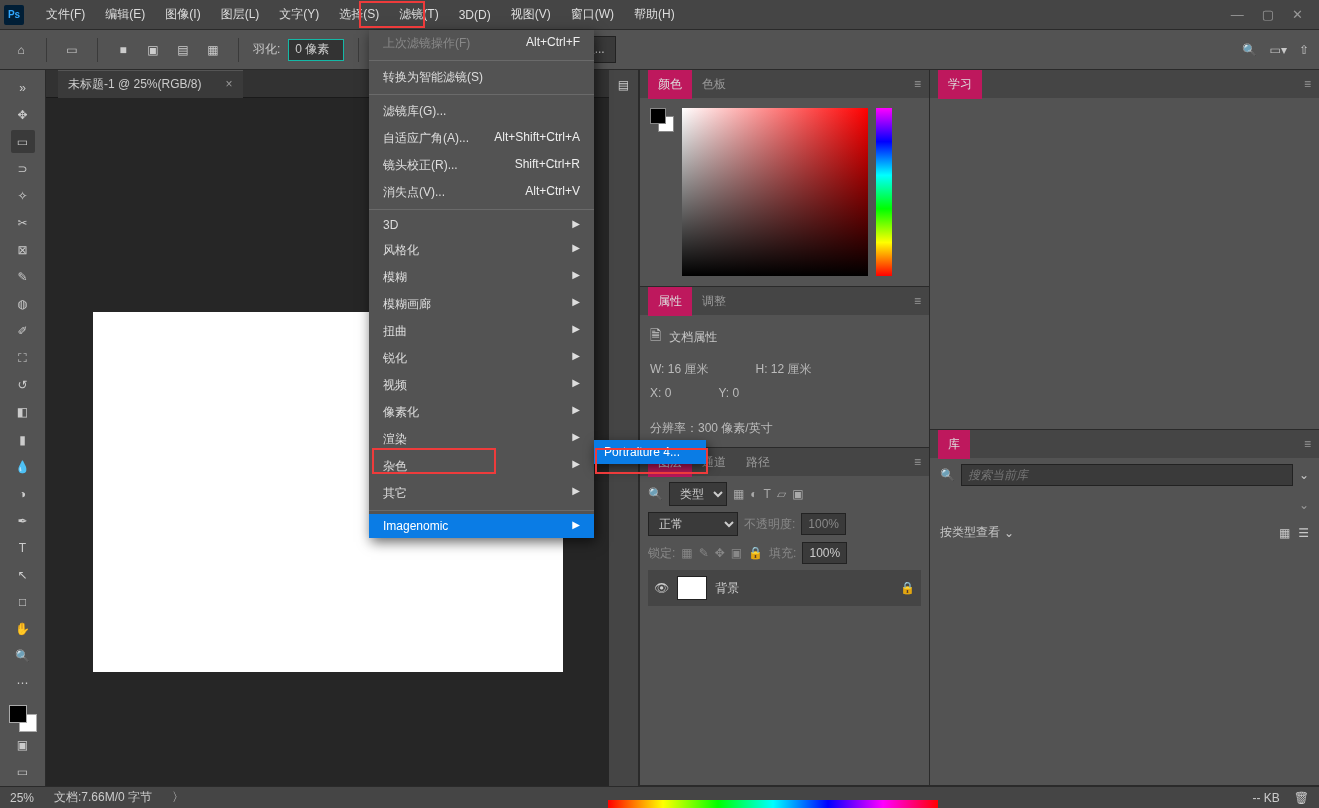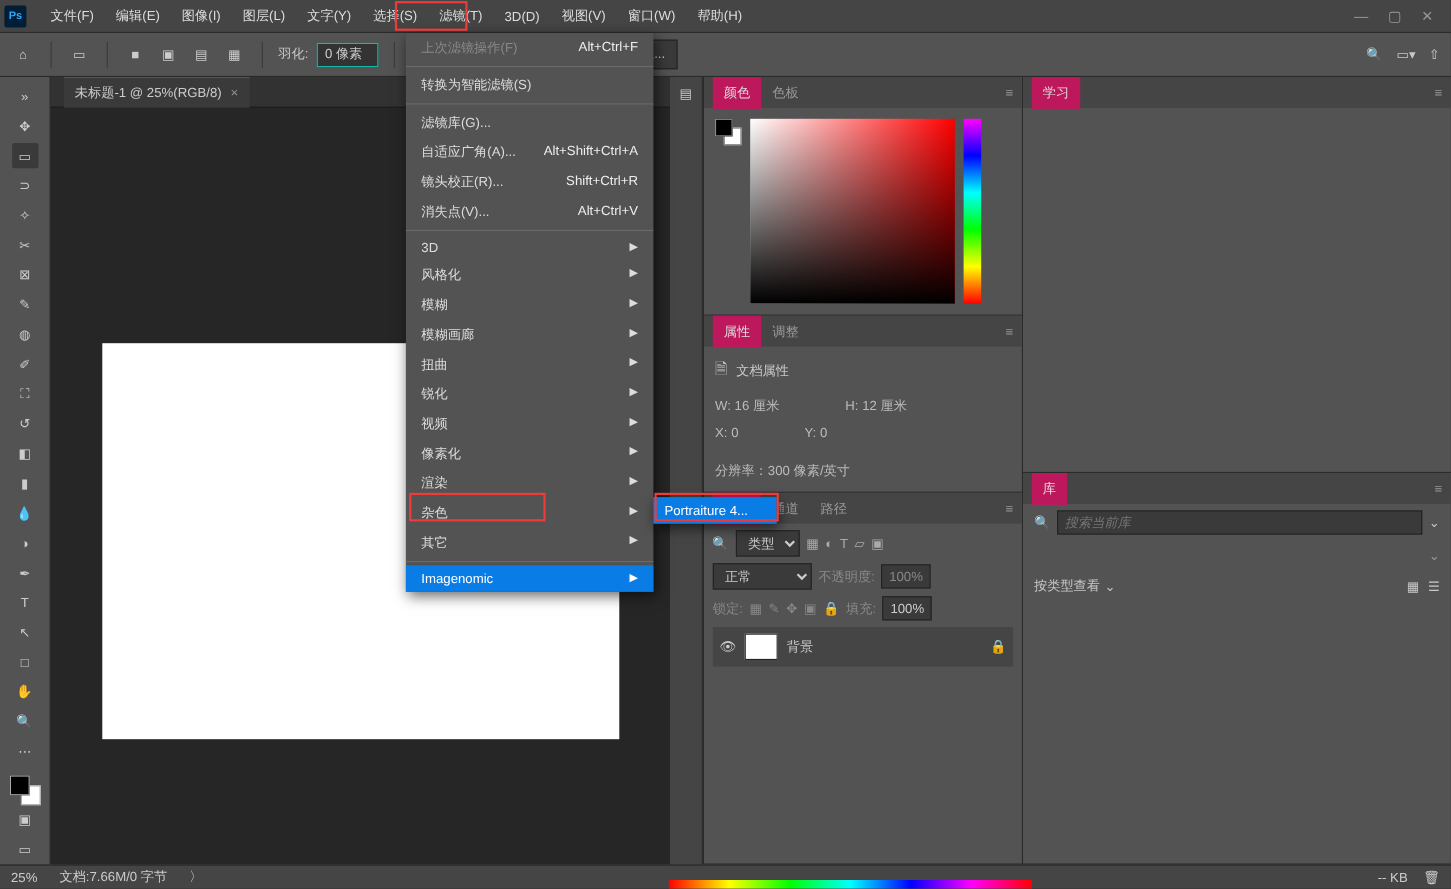--- a/index.html
+++ b/index.html
@@ -17,40 +17,40 @@
 .toolbar-right { margin-left: auto; display: flex; gap: 12px; align-items: center; }
 .main { display: flex; height: calc(100% - 30px - 40px - 22px); }
 .left-tools { width: 46px; background: #535353; border-right: 1px solid #2a2a2a; display: flex; flex-direction: column; align-items: center; padding-top: 4px; }
 .ltool { width: 24px; height: 24px; margin: 2px 0; display: flex; align-items: center; justify-content: center; color: #ccc; cursor: pointer; }
 .ltool.active { background: #3a3a3a; border-radius: 2px; }
 .color-swatch { width: 28px; height: 28px; position: relative; margin-top: 8px; }
 .color-swatch .fg { width: 18px; height: 18px; background: #000; border: 1px solid #aaa; position: absolute; top: 0; left: 0; z-index: 2; }
 .color-swatch .bg { width: 18px; height: 18px; background: #fff; border: 1px solid #aaa; position: absolute; bottom: 0; right: 0; }
 .doc-area { flex: 1; background: #262626; display: flex; flex-direction: column; position: relative; }
 .doc-tab-bar { height: 28px; background: #323232; display: flex; align-items: center; padding-left: 12px; border-bottom: 1px solid #1a1a1a; }
-.doc-tab { background: #3a3a3a; padding: 5px 10px; display: flex; align-items: center; gap: 8px; color: #ccc; border-top: 1px solid #555; }
+.doc-tab { background: #3a3a3a; padding: 5px 10px; display: flex; align-items: center; gap: 24px; color: #ccc; border-top: 1px solid #555; }
 .doc-tab .close { color: #999; cursor: pointer; }
 .canvas-wrap { flex: 1; display: flex; align-items: center; justify-content: center; }
 .canvas { width: 470px; height: 360px; background: #fff; margin-top: 100px; }
 .right-panels { width: 680px; background: #535353; display: flex; border-left: 1px solid #2a2a2a; }
 .panels-col1 { width: 290px; display: flex; flex-direction: column; border-right: 1px solid #2a2a2a; }
 .panels-col2 { flex: 1; display: flex; flex-direction: column; }
 .panel { border-bottom: 1px solid #2a2a2a; }
 .panel-tabs { height: 28px; display: flex; align-items: center; padding: 0 8px; background: #454545; }
 .panel-tab { padding: 6px 10px; color: #999; cursor: pointer; }
 .panel-tab.active { color: #ddd; background: #be185d; }
 .panel-menu { margin-left: auto; color: #999; cursor: pointer; }
 .panel-body { padding: 10px; }
 .color-picker { display: flex; gap: 8px; align-items: flex-start; }
 .color-mini-swatch { width: 24px; height: 24px; position: relative; }
 .color-mini-swatch .f { width: 16px; height: 16px; background: #000; border: 1px solid #888; position: absolute; top: 0; left: 0; z-index: 2; }
 .color-mini-swatch .b { width: 16px; height: 16px; background: #fff; border: 1px solid #888; position: absolute; bottom: 0; right: 0; }
 .color-area { width: 186px; height: 168px; background: linear-gradient(to top, #000, transparent), linear-gradient(to right, #fff, #f00); position: relative; }
 .hue-strip { width: 16px; height: 168px; background: linear-gradient(to bottom, #f0f, #00f, #0ff, #0f0, #ff0, #f00); }
-.prop-row { display: flex; gap: 60px; margin-bottom: 8px; color: #bbb; }
+.prop-row { display: flex; gap: 47px; margin-bottom: 8px; color: #bbb; }
 .layers-body { padding: 6px 8px; }
 .layers-controls { display: flex; align-items: center; gap: 6px; margin-bottom: 6px; }
 .layers-select { background: #3a3a3a; border: 1px solid #222; color: #ccc; padding: 3px 6px; }
 .layer-row { display: flex; align-items: center; gap: 8px; padding: 6px; background: #454545; }
 .layer-thumb { width: 30px; height: 24px; background: #fff; border: 1px solid #222; }
 .eye { color: #ccc; }
 .lock-icon { margin-left: auto; color: #aaa; }
 .statusbar { height: 22px; background: #454545; display: flex; align-items: center; padding: 0 10px; gap: 20px; color: #ccc; border-top: 1px solid #2a2a2a; position: absolute; bottom: 0; width: 100%; }
 .statusbar .right { margin-left: auto; display: flex; gap: 14px; align-items: flex-end; }
 .dropdown-menu { position: absolute; top: 30px; left: 369px; width: 225px; background: #535353; box-shadow: 2px 4px 12px rgba(0,0,0,0.6); z-index: 100; }
@@ -369,19 +369,19 @@
       <span>其它</span>
       <span class="arrow">▶</span>
     </div>
   <div class="dm-sep"></div>
   <div class="dm-item highlight">
       <span>Imagenomic</span>
       <span class="arrow">▶</span>
     </div>
 </div>
 
-<div class="submenu" style="top:452px">
+<div class="submenu" style="top:440px">
   <div class="sm-item">Portraiture 4...</div>
 </div>
 
 <div class="red-box rb1"></div>
 <div class="red-box rb2"></div>
 <div class="red-box rb3"></div>
 
 </body></html>

